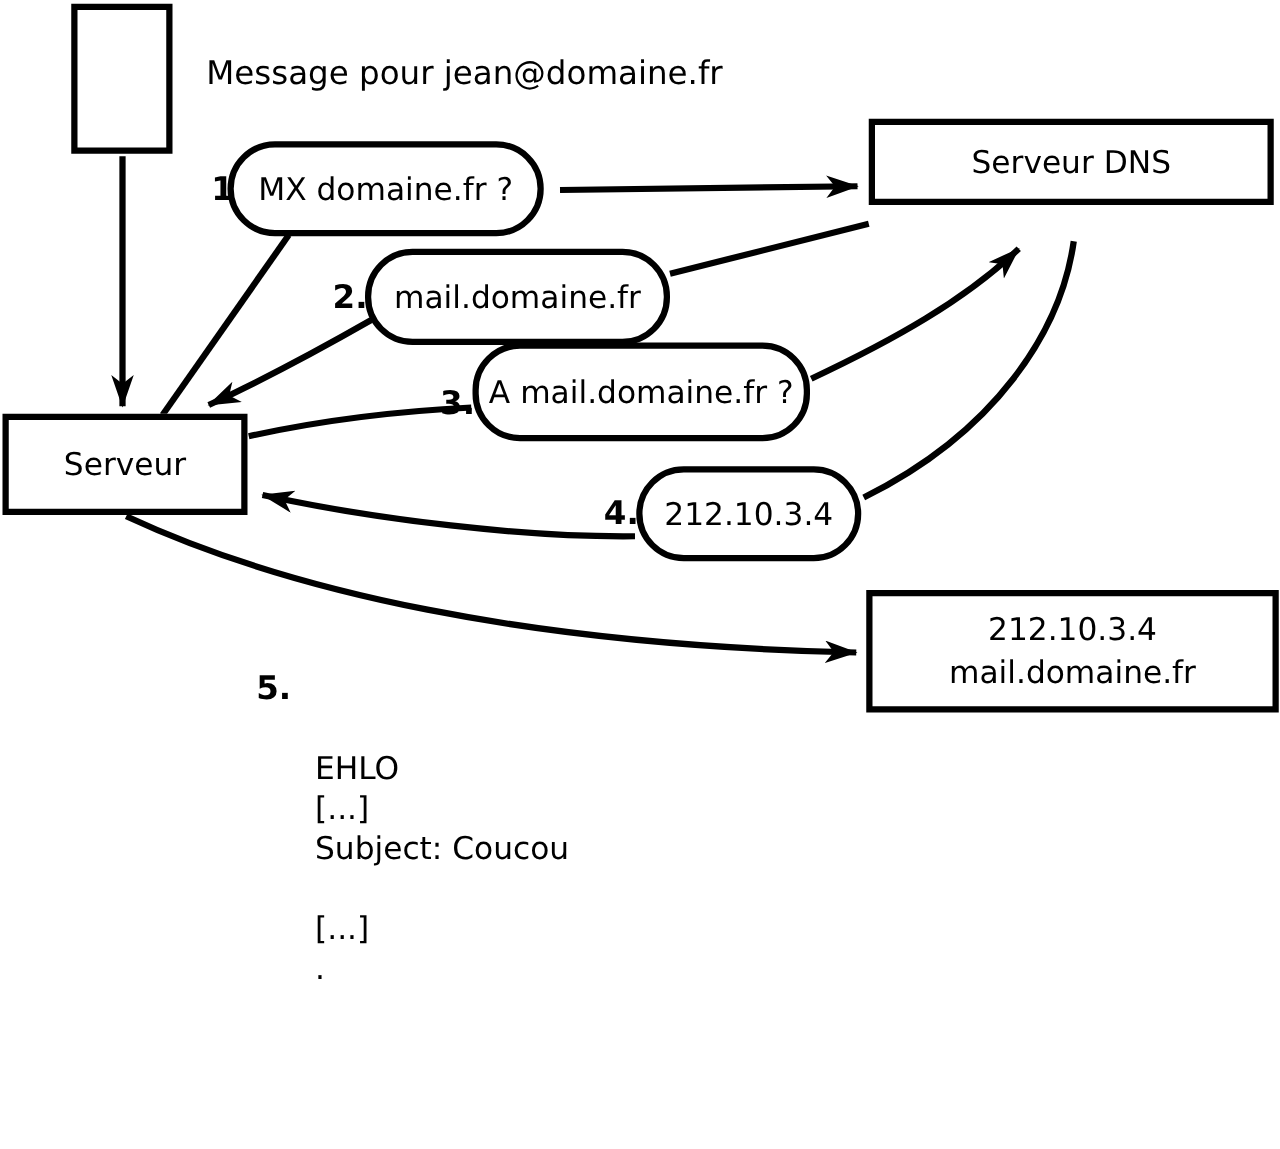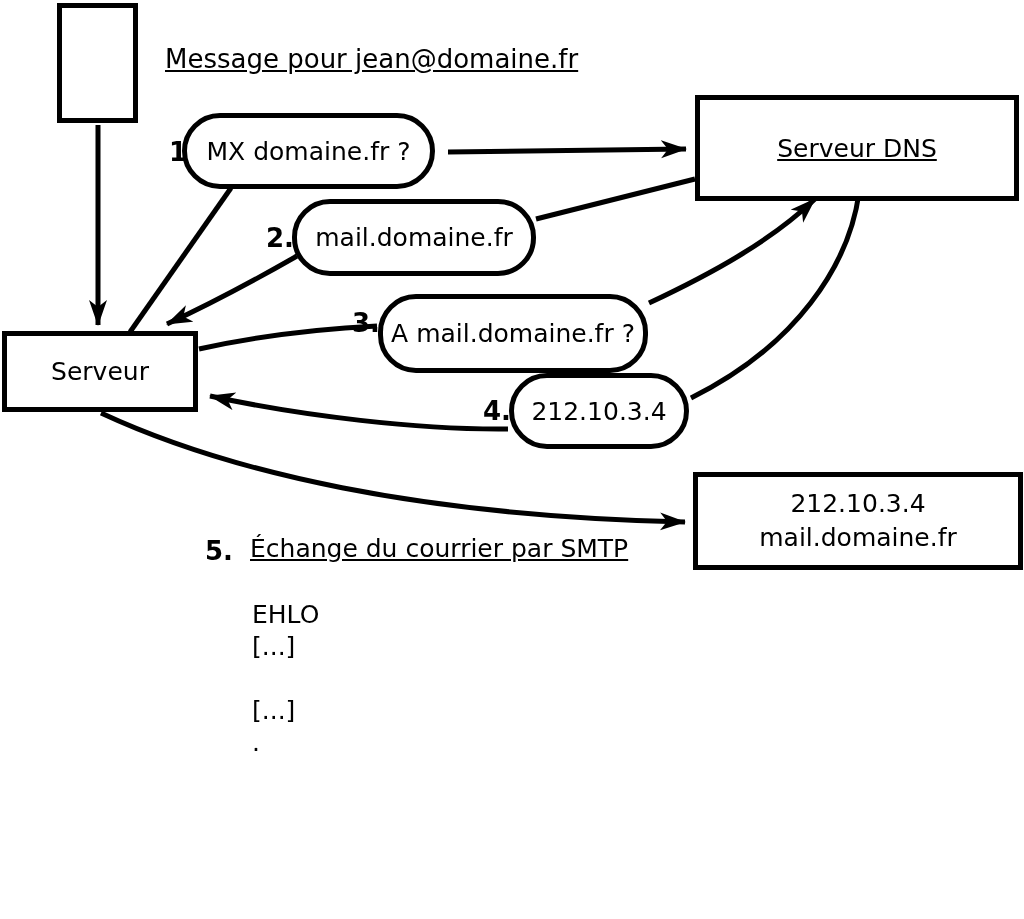--- a/index.html
+++ b/index.html
@@ -45,21 +45,20 @@
   .step-num {
     position: absolute;
     font-size: 26px;
     font-weight: bold;
     white-space: nowrap;
   }
   .free-text {
     position: absolute;
     font-size: 25px;
     white-space: nowrap;
-    text-decoration: underline;
   }
   #smtp-block {
     position: absolute;
     left: 252px;
     top: 599px;
     font-size: 25px;
     line-height: 32px;
   }
   .smtp-line { height: 32px; white-space: pre; }
 </style>
@@ -89,53 +88,53 @@
   </svg>
 
   <div class="box" style="left:57px; top:3px; width:81px; height:120px;"></div>
 
   <div class="free-text" style="left:165px; top:44px; font-size:26px;">Message pour jean@domaine.fr</div>
 
   <div class="box" style="left:2px; top:331px; width:196px; height:81px;">
     <span>Serveur</span>
   </div>
 
-  <div class="box" style="left:695px; top:95px; width:324px; height:106px;text-decoration:underline;">
+  <div class="box" style="left:695px; top:95px; width:324px; height:69px;">
     <span>Serveur DNS</span>
   </div>
 
   <div class="box two-line" style="left:693px; top:472px; width:330px; height:98px;">
     <span>212.10.3.4</span>
     <span>mail.domaine.fr</span>
   </div>
 
   <div class="step-num" style="right:827px; top:137px;">1.</div>
   <div class="pill" style="left:182px; top:113px; width:253px; height:76px;">
     <span>MX domaine.fr ?</span>
   </div>
 
   <div class="step-num" style="right:730px; top:223px;">2.</div>
   <div class="pill" style="left:292px; top:199px; width:244px; height:77px;">
     <span>mail.domaine.fr</span>
   </div>
 
   <div class="step-num" style="right:644px; top:308px;">3.</div>
-  <div class="pill" style="left:378px; top:294px; width:270px; height:79px;">
+  <div class="pill" style="left:378px; top:274px; width:270px; height:79px;">
     <span>A mail.domaine.fr ?</span>
   </div>
 
   <div class="step-num" style="right:513px; top:396px;">4.</div>
   <div class="pill" style="left:509px; top:373px; width:180px; height:76px;">
     <span>212.10.3.4</span>
   </div>
 
   <div class="step-num" style="left:205px; top:536px;">5.</div>
-  <div class="free-text" style="left:250px; top:534px;">Échange du courrier par SMTP</div>
 
   <div id="smtp-block">
     <div class="smtp-line">EHLO</div>
     <div class="smtp-line">[...]</div>
+    <div class="smtp-line">Subject: Coucou</div>
     <div class="smtp-line"></div>
     <div class="smtp-line">[...]</div>
     <div class="smtp-line">.</div>
   </div>
 
 </div>
 
 </body></html>

